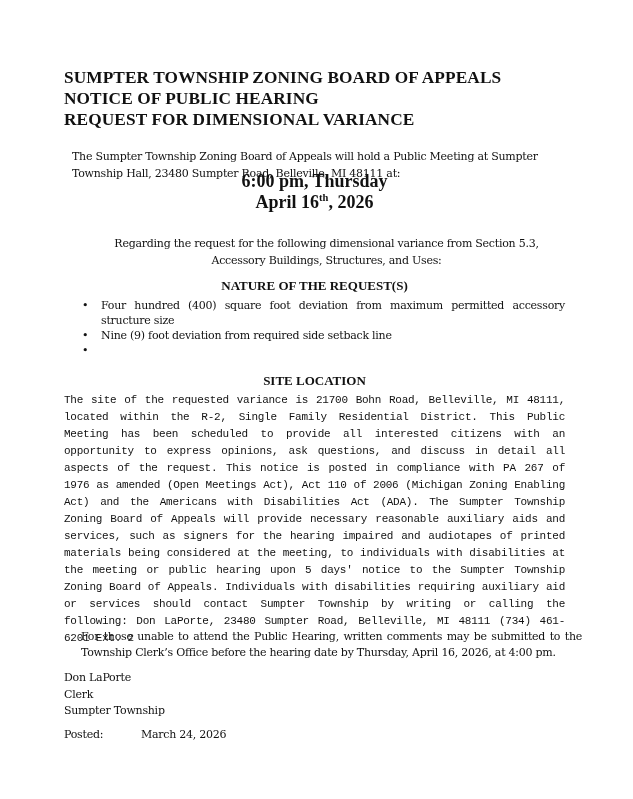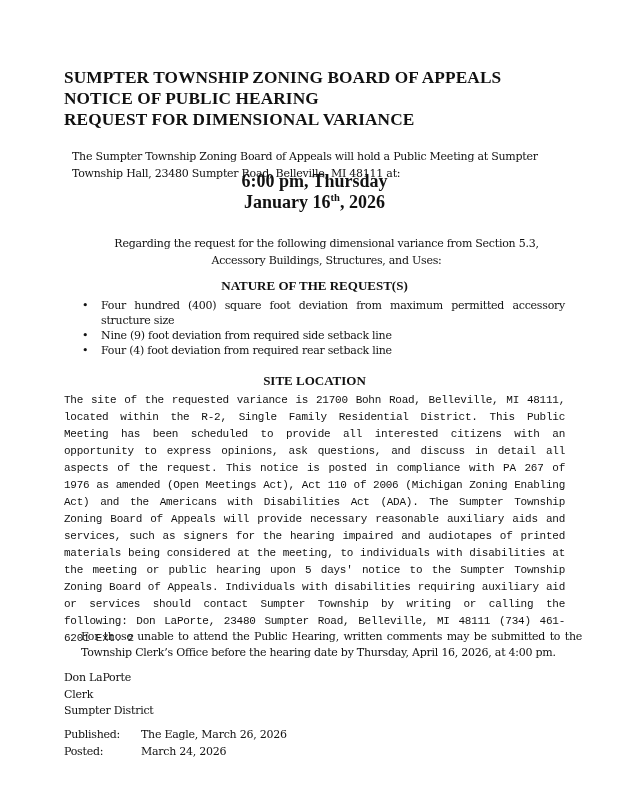--- a/index.html
+++ b/index.html
@@ -45,52 +45,48 @@
   <div class="title-block">
     <span class="title-line">SUMPTER TOWNSHIP ZONING BOARD OF APPEALS</span>
     <span class="title-line">NOTICE OF PUBLIC HEARING</span>
     <span class="title-line">REQUEST FOR DIMENSIONAL VARIANCE</span>
   </div>
 
   <p class="intro" style="margin:8px">The Sumpter Township Zoning Board of Appeals will hold a Public Meeting at Sumpter Township Hall, 23480 Sumpter Road, Belleville, MI 48111 at:</p>
 
   <div class="datetime">
     <div>6:00 pm, Thursday</div>
-    <div><span>January 16</span><sup>th</sup><span>, 2026</span></div>
+    <div><span>April 16</span><sup>th</sup><span>, 2026</span></div>
   </div>
 
   <div class="regarding">
     <div>Regarding the request for the following dimensional variance from Section 5.3,</div>
     <div>Accessory Buildings, Structures, and Uses:</div>
   </div>
 
   <div class="section-head nature-head">NATURE OF THE REQUEST(S)</div>
 
   <ul class="requests">
     <li><span class="bullet">•</span><span>Four hundred (400) square foot deviation from maximum permitted accessory structure size</span></li>
     <li><span class="bullet">•</span><span>Nine (9) foot deviation from required side setback line</span></li>
-    <li><span class="bullet">•</span><span>Four (4) foot deviation from required rear setback line</span></li>
+    <li><span class="bullet">•</span></li>
   </ul>
 
   <div class="section-head site-head">SITE LOCATION</div>
 
   <p class="site-body" style="margin:0">The site of the requested variance is 21700 Bohn Road, Belleville, MI 48111, located within the R-2, Single Family Residential District. This Public Meeting has been scheduled to provide all interested citizens with an opportunity to express opinions, ask questions, and discuss in detail all aspects of the request. This notice is posted in compliance with PA 267 of 1976 as amended (Open Meetings Act), Act 110 of 2006 (Michigan Zoning Enabling Act) and the Americans with Disabilities Act (ADA). The Sumpter Township Zoning Board of Appeals will provide necessary reasonable auxiliary aids and services, such as signers for the hearing impaired and audiotapes of printed materials being considered at the meeting, to individuals with disabilities at the meeting or public hearing upon 5 days' notice to the Sumpter Township Zoning Board of Appeals. Individuals with disabilities requiring auxiliary aid or services should contact Sumpter Township by writing or calling the following: Don LaPorte, 23480 Sumpter Road, Belleville, MI 48111 (734) 461-6201 Ext. 2</p>
 
   <p class="comments" style="margin:17px">For those unable to attend the Public Hearing, written comments may be submitted to the Township Clerk’s Office before the hearing date by Thursday, April 16, 2026, at 4:00 pm.</p>
 
   <div class="signature">
     <div>Don LaPorte</div>
     <div>Clerk</div>
-    <div>Sumpter District</div>
+    <div>Sumpter Township</div>
   </div>
 
   <div class="pubinfo">
-    <div class="pubrow">
-      <span class="lbl">Published:</span>
-      <span>The Eagle, March 26, 2026</span>
-    </div>
     <div class="pubrow">
       <span class="lbl">Posted:</span>
       <span>March 24, 2026</span>
     </div>
   </div>
 
 </div>
 
 </body></html>

